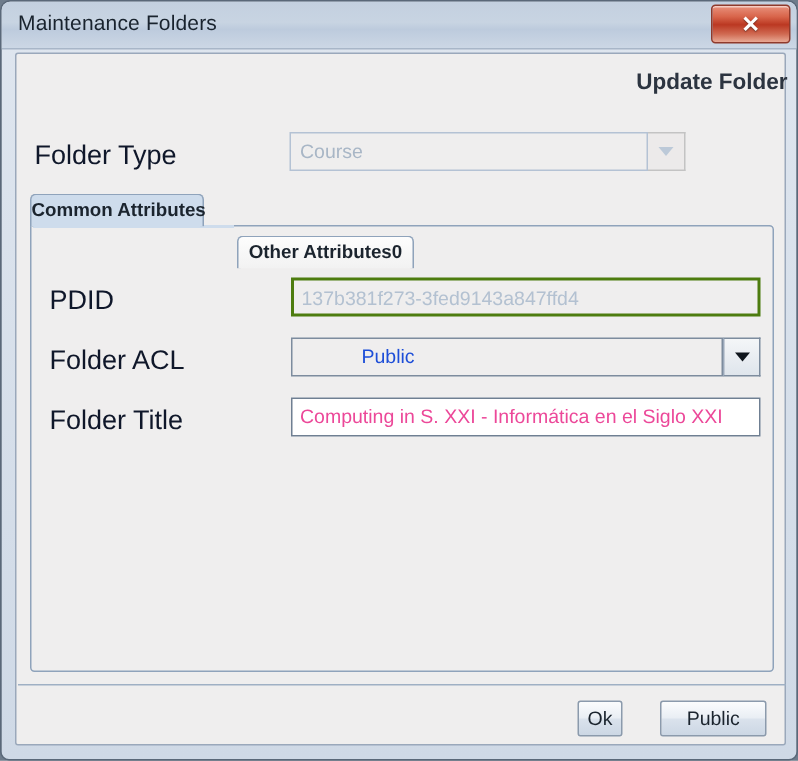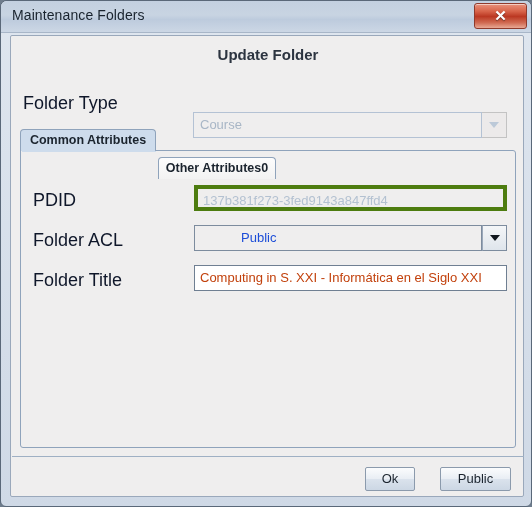--- a/index.html
+++ b/index.html
@@ -84,21 +84,21 @@
     border: 1px solid #9aa8bb;
     border-radius: 2px;
   }
 
   
   #page-heading {
     position: absolute;
     left: 0;
     top: 10px;
     width: 514px;
-    text-align: center;
+    text-align: right;
     font-size: 15px;
     font-weight: bold;
     color: #2c3440;
   }
 
   
   #folder-type-row {
     position: absolute;
     left: 0;
     top: 52px;
@@ -164,21 +164,21 @@
     border: 1px solid #7d8c9e;
     border-left: 1px solid #9aa8ba;
   }
   .combo.enabled .arrow-glyph {
     border-left: 5px solid transparent;
     border-right: 5px solid transparent;
     border-top: 6px solid #10161d;
   }
   .arrow-glyph { width: 0; height: 0; }
 
-  #folder-type-combo { left: 182px; top: 0; width: 314px; margin-top: 24px; }
+  #folder-type-combo { left: 182px; top: 0; width: 264px; }
 
   
   #tab-strip {
     position: absolute;
     left: 9px;
     top: 93px;
     width: 500px;
     height: 22px;
   }
   .tab {
@@ -198,21 +198,21 @@
     white-space: nowrap;
   }
   .tab.selected {
     background: #cedcec;
     z-index: 3;
   }
   .tab.unselected {
     background: linear-gradient(to bottom, #fdfdfd 0%, #f2f2f2 100%);
     z-index: 1;
   }
-  #tab-0 { left: 0px;   width: 136px; }
+  #tab-0 { left: 0px;   width: 116px; }
   #tab-1 { left: 138px; width: 118px; margin-top: 28px; }
   #tab-2 { left: 258px; width: 118px; }
 
   
   #tab-panel {
     position: absolute;
     left: 9px;
     top: 114px;
     width: 496px;
     height: 298px;
@@ -252,27 +252,27 @@
     box-sizing: border-box;
     height: 26px;
     line-height: 24px;
     padding: 0 5px;
     font-size: 13px;
     overflow: hidden;
     white-space: nowrap;
   }
   .textfield.readonly {
     background: #efeeee;
-    border: 4px solid #4d7c0f;
+    border: 2px solid #4d7c0f;
     color: #b3c1d1;
   }
   .textfield.editable {
     background: #ffffff;
     border: 1px solid #6f7f92;
-    color: #c2410c;
+    color: #ec4899;
   }
   #pdid-field         { left: 173px; top: 0; width: 313px; }
   #folder-title-field { left: 173px; top: 0; width: 313px; }
   #folder-acl-combo   { left: 173px; top: 0; width: 313px; }
 
   
   #button-bar {
     position: absolute;
     left: 1px;
     top: 420px;
@@ -287,21 +287,21 @@
     box-sizing: border-box;
     font-size: 13px;
     line-height: 22px;
     text-align: center;
     color: #1b242e;
     background: linear-gradient(to bottom, #fbfcfd 0%, #e9eef4 48%, #dae2ec 52%, #ccd7e4 100%);
     border: 1px solid #8b9aac;
     border-radius: 2px;
     cursor: pointer;
   }
-  #ok-button     { right: 109px; width: 50px; }
+  #ok-button     { right: 109px; width: 30px; }
   #cancel-button { right: 13px;  width: 71px; }
 </style>
 </head>
 <body>
 
 <div id="window">
 
   <div id="titlebar">
     <div id="title-text">Maintenance Folders</div>
     <div id="close-button">

